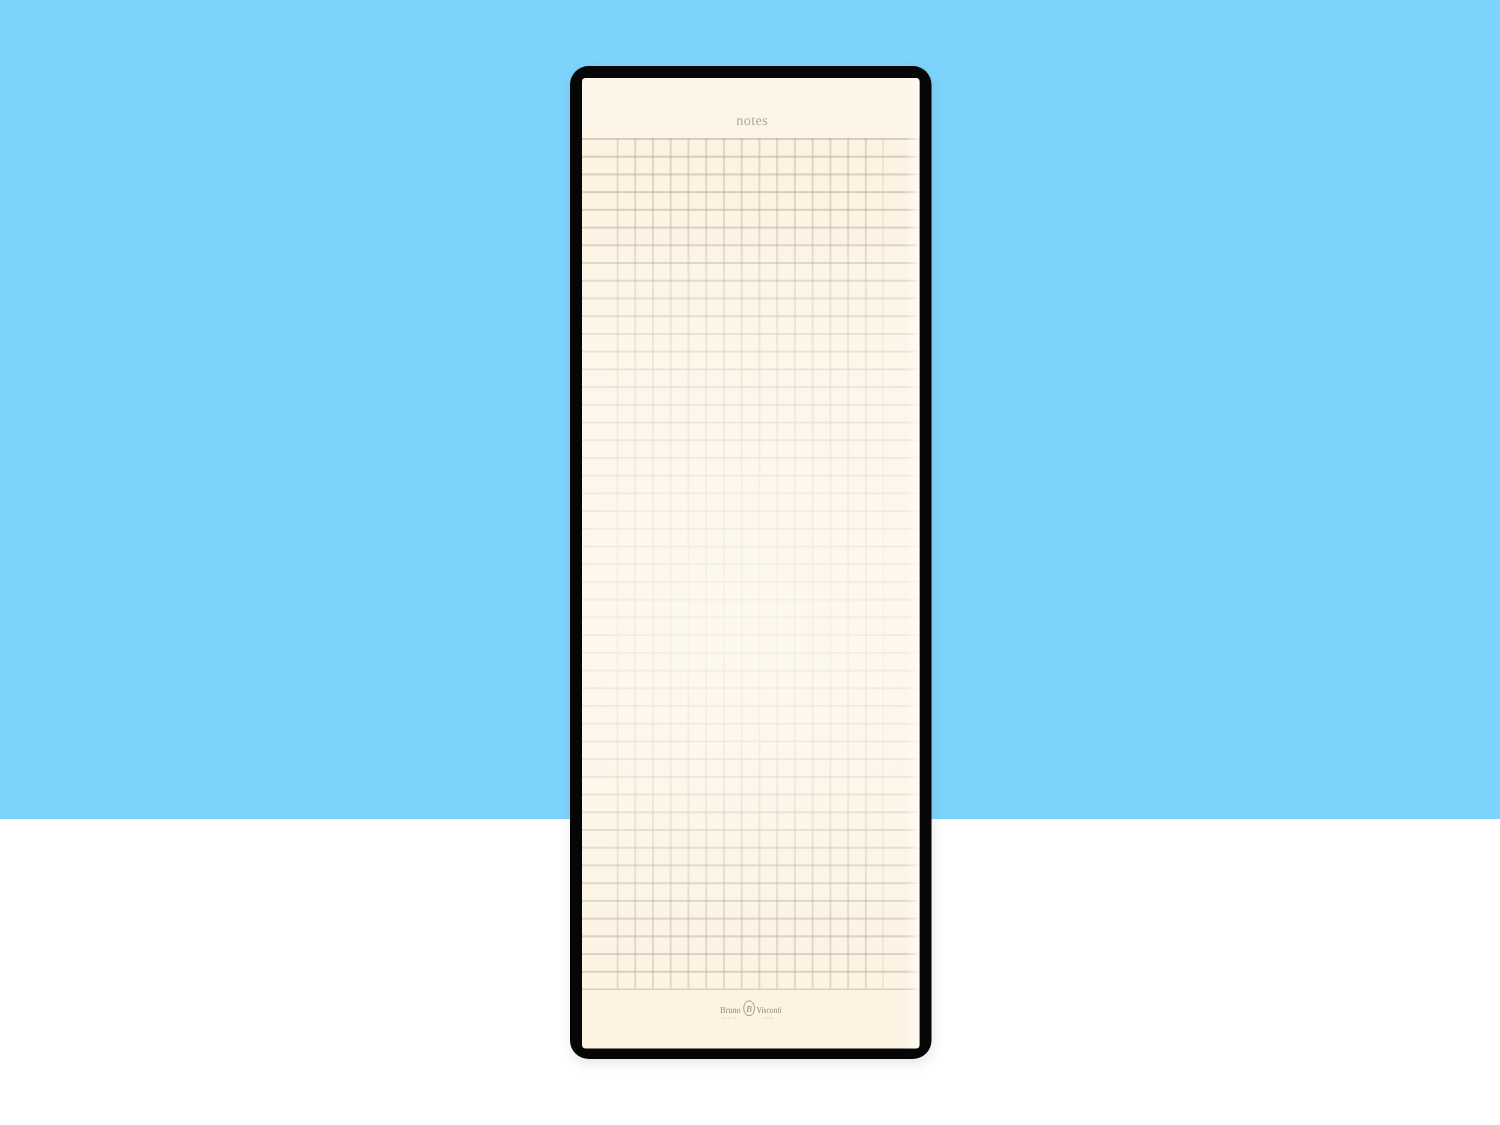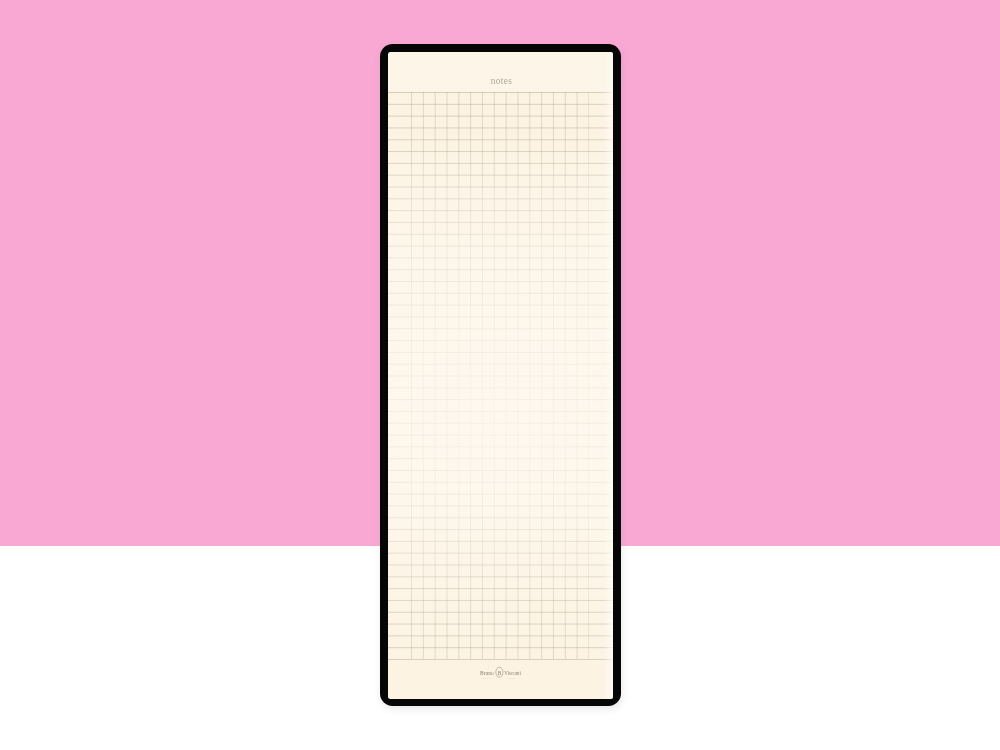--- a/index.html
+++ b/index.html
@@ -1,17 +1,17 @@
 <!DOCTYPE html>
 <html><head>
 <meta charset="utf-8">
 <style>
   html,body{margin:0;padding:0;background:#ffffff;width:1000px;height:750px;overflow:hidden;}
   *{box-sizing:border-box;}
-  .page{position:relative;width:1000px;height:546px;background:#f9a8d4;font-family:"Liberation Serif",serif;}
+  .page{position:relative;width:1000px;height:546px;background:#7dd3fc;font-family:"Liberation Serif",serif;}
   .pad{position:absolute;left:379.5px;top:44px;width:241px;height:661.5px;
        background:#060606;border-radius:12.5px;
        box-shadow:1px 3px 7px rgba(110,110,110,0.16);}
   .paper{position:absolute;left:8px;top:8px;width:225px;height:646.5px;border-radius:2.5px;
        overflow:hidden;background:#fcf3e3;}
   .notes{position:absolute;left:0;width:225px;text-align:center;will-change:transform;filter:blur(0.3px);opacity:0.96;
          font-size:9.4px;line-height:10px;color:#8a8478;letter-spacing:0.3px;}
   .hlines{position:absolute;filter:blur(0.25px);left:0;top:39.6px;width:225px;height:568.2px;
         background-image:
           linear-gradient(to bottom, rgba(168,159,138,0.44) 1px, transparent 1px);

